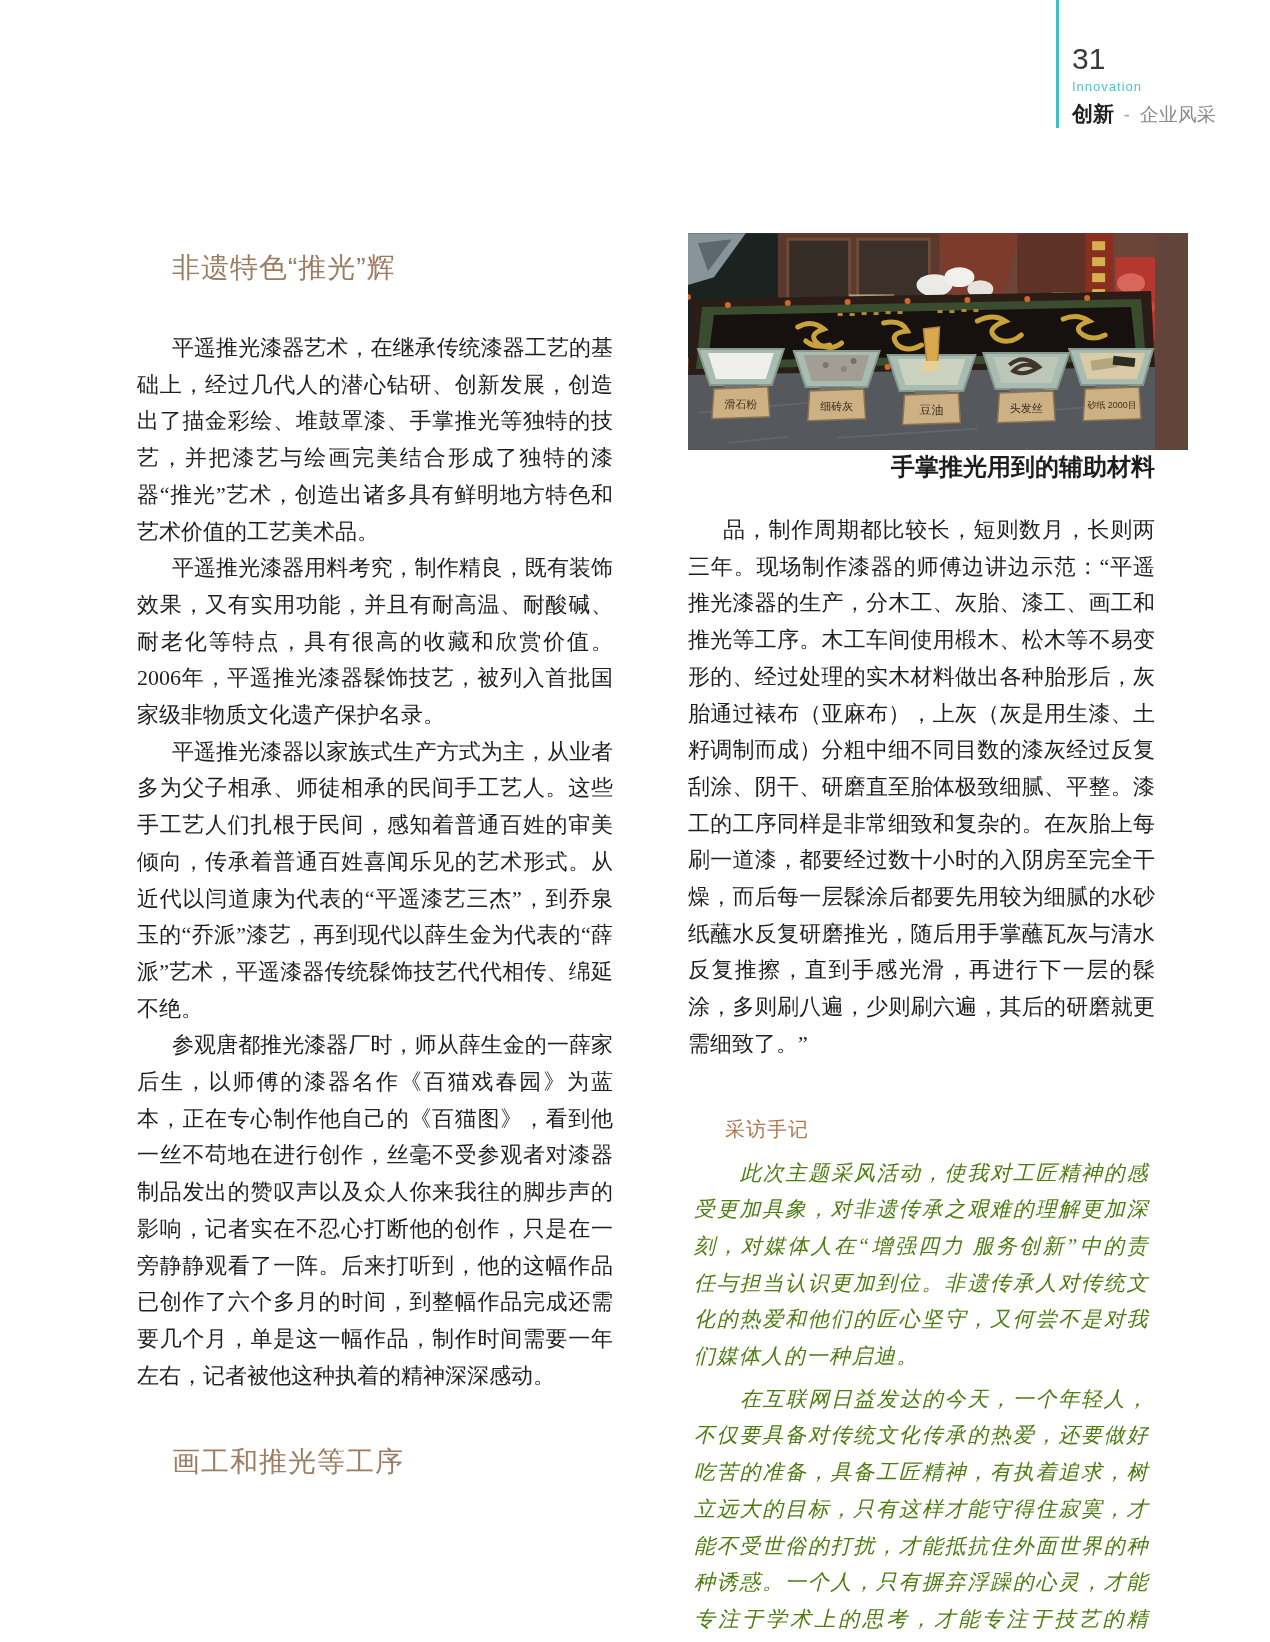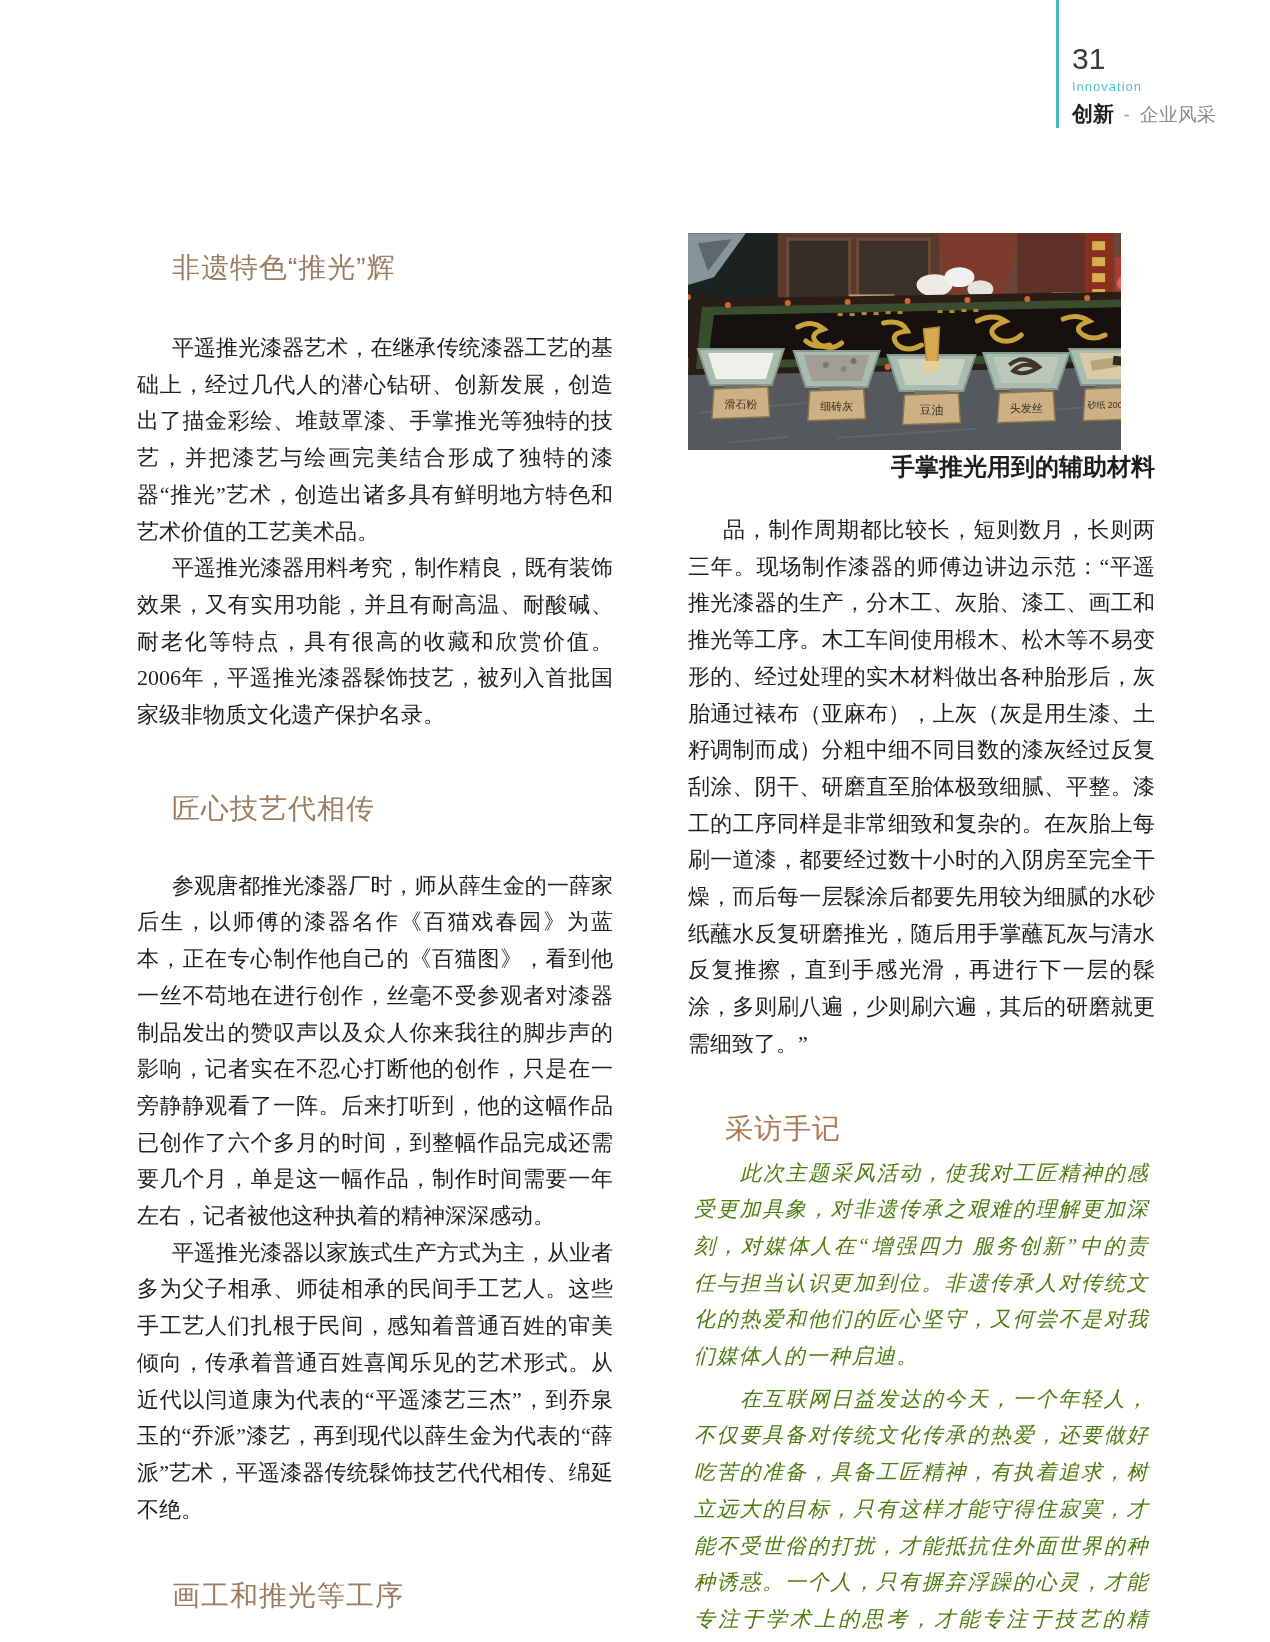--- a/index.html
+++ b/index.html
@@ -29,29 +29,29 @@
   .body-p{
     margin:0;font-size:22px;line-height:36.7px;text-align:justify;
     text-indent:35px;color:#1f1f1f;
   }
   #lh1{margin-bottom:44px;}
   #lp1{margin-bottom:0;}
   #lh2{margin-top:57px;margin-bottom:41px;}
   #lh3{margin-top:50px;margin-bottom:41px;}
 
   
-  #photo-frame{width:433px;height:217px;position:relative;overflow:hidden;background:#63443a;}
+  #photo-frame{width:500px;height:217px;position:relative;overflow:hidden;background:#63443a;}
   #photo-caption{
     margin-top:6px;text-align:right;font-family:Liberation Mono, monospace;
     font-size:24px;font-weight:700;color:#1d1d1d;line-height:26px;
   }
   #rq1{margin-top:30px;}
   #notes-heading{
     font-family:"Liberation Sans",sans-serif;color:#b0764f;font-weight:400;
-    font-size:28px;line-height:32px;padding-left:37px;margin:50px 0 10px 0;letter-spacing:1px;
+    font-size:20px;line-height:32px;padding-left:37px;margin:50px 0 10px 0;letter-spacing:1px;
   }
   .notes-p{
     margin:6px;font-size:21px;line-height:36.7px;text-align:justify;text-indent:46px;
     color:#4d7c0f;font-style:italic;letter-spacing:1.5px;font-family:"Liberation Serif",serif;
   }
 </style>
 </head>
 <body>
 
 <div id="page">
@@ -64,23 +64,22 @@
       <span id="section-zh">创新</span>
       <span id="section-sep">-</span>
       <span id="section-sub">企业风采</span>
     </div>
   </div>
 
   <div id="left-col" class="col">
     <h2 id="lh1" class="h-brown">非遗特色“推光”辉</h2>
     <p id="lp1" class="body-p">平遥推光漆器艺术，在继承传统漆器工艺的基础上，经过几代人的潜心钻研、创新发展，创造出了描金彩绘、堆鼓罩漆、手掌推光等独特的技艺，并把漆艺与绘画完美结合形成了独特的漆器“推光”艺术，创造出诸多具有鲜明地方特色和艺术价值的工艺美术品。</p>
     <p id="lp2" class="body-p">平遥推光漆器用料考究，制作精良，既有装饰效果，又有实用功能，并且有耐高温、耐酸碱、耐老化等特点，具有很高的收藏和欣赏价值。2006年，平遥推光漆器髹饰技艺，被列入首批国家级非物质文化遗产保护名录。</p>
-    <h2 id="lh2" class="h-brown">匠心技艺代相传</h2>
+    <p id="lp3" class="body-p">平遥推光漆器以家族式生产方式为主，从业者多为父子相承、师徒相承的民间手工艺人。这些手工艺人们扎根于民间，感知着普通百姓的审美倾向，传承着普通百姓喜闻乐见的艺术形式。从近代以闫道康为代表的“平遥漆艺三杰”，到乔泉玉的“乔派”漆艺，再到现代以薛生金为代表的“薛派”艺术，平遥漆器传统髹饰技艺代代相传、绵延不绝。</p>
     <p id="lp4" class="body-p">参观唐都推光漆器厂时，师从薛生金的一薛家后生，以师傅的漆器名作《百猫戏春园》为蓝本，正在专心制作他自己的《百猫图》，看到他一丝不苟地在进行创作，丝毫不受参观者对漆器制品发出的赞叹声以及众人你来我往的脚步声的影响，记者实在不忍心打断他的创作，只是在一旁静静观看了一阵。后来打听到，他的这幅作品已创作了六个多月的时间，到整幅作品完成还需要几个月，单是这一幅作品，制作时间需要一年左右，记者被他这种执着的精神深深感动。</p>
-    <p id="lp3" class="body-p">平遥推光漆器以家族式生产方式为主，从业者多为父子相承、师徒相承的民间手工艺人。这些手工艺人们扎根于民间，感知着普通百姓的审美倾向，传承着普通百姓喜闻乐见的艺术形式。从近代以闫道康为代表的“平遥漆艺三杰”，到乔泉玉的“乔派”漆艺，再到现代以薛生金为代表的“薛派”艺术，平遥漆器传统髹饰技艺代代相传、绵延不绝。</p>
     <h2 id="lh3" class="h-brown">画工和推光等工序</h2>
 
   </div>
 
   <div id="right-col" class="col">
 
     <div id="photo-frame">
       <svg width="467" height="217" viewBox="0 0 468 217" xmlns="http://www.w3.org/2000/svg">
 
         <rect x="0" y="0" width="468" height="145" fill="#6a4538"></rect>

